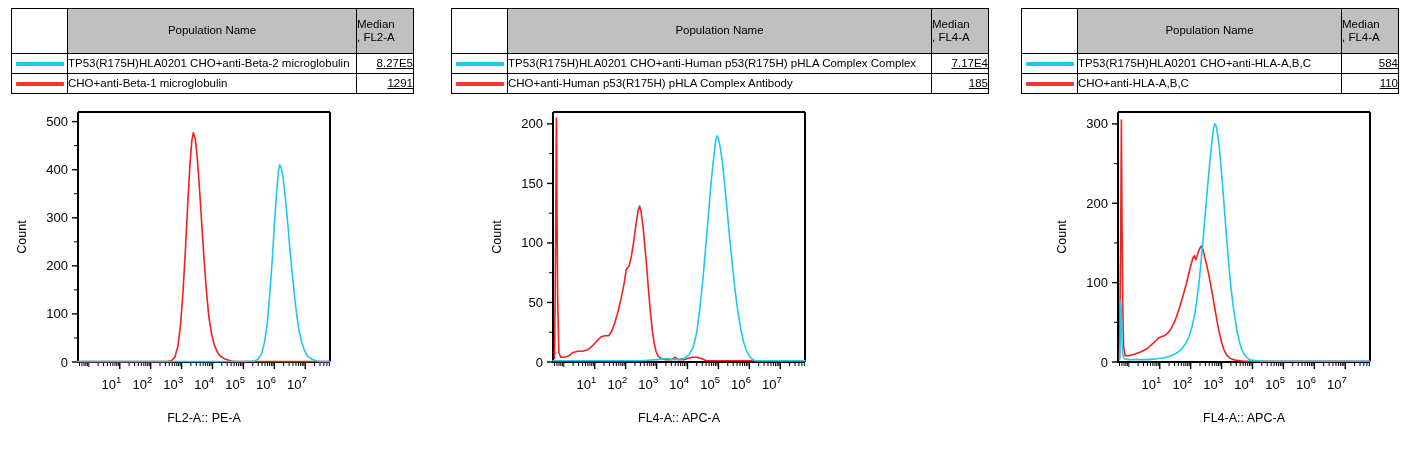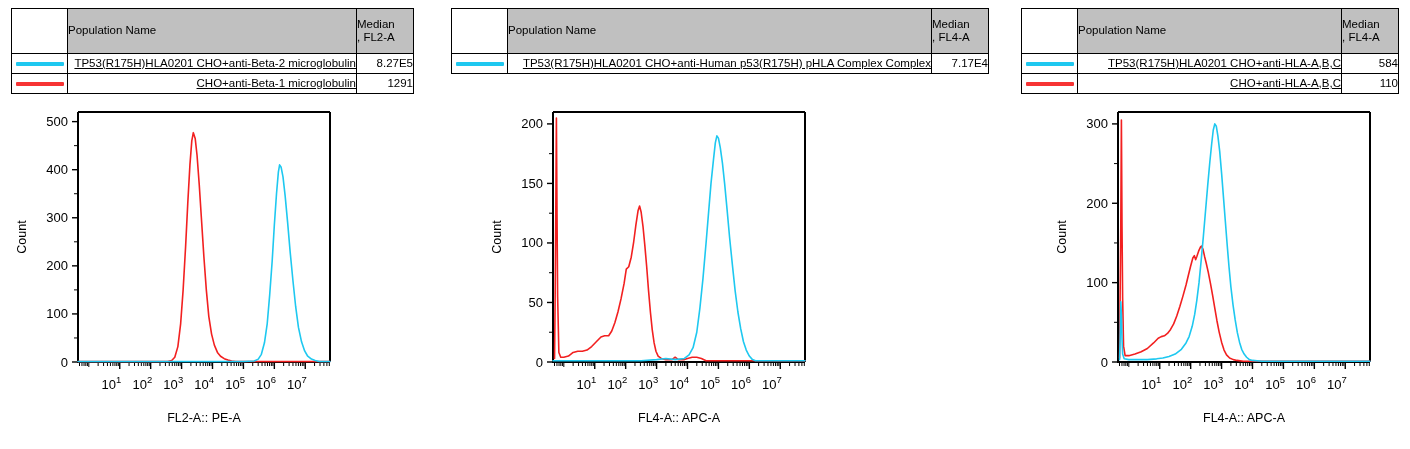--- a/index.html
+++ b/index.html
@@ -46,21 +46,21 @@
     padding: 0;
     font-weight: normal;
     font-size: 11.5px;
     line-height: 1.15;
     vertical-align: middle;
     background: #fff;
   }
   .hdr-blank { width: 55px; height: 44px; background: #fff; }
   .hdr-name {
     background: #c0c0c0 !important;
-    text-align: left;
+    text-align: center;
     height: 44px;
     padding: 2px 4px;
   }
   .hdr-median {
     background: #c0c0c0 !important;
     width: 56px;
     height: 44px;
     text-align: left;
     padding: 2px 3px;
   }
@@ -70,31 +70,31 @@
     display: block;
     width: 48px;
     height: 4px;
     margin: 0 auto;
     border-radius: 1px;
   }
   .swatch.cyan { background: #1ec8f0; }
   .swatch.red  { background: #f73434; }
   .name-cell {
     height: 19px;
-    text-align: right;
+    text-align: left;
     padding: 1px 2px 1px 4px;
     white-space: nowrap;
     overflow: hidden;
-    text-decoration: underline;
   }
   .median-cell {
     width: 56px;
     height: 19px;
     text-align: right;
     padding: 1px 5px 1px 2px;
+    text-decoration: underline;
   }
 
   
   .plot { position: absolute; }
   #panel-0 .plot { left: 0px;  top: 104px; }
   #panel-1 .plot { left: 30px; top: 104px; }
   #panel-2 .plot { left: 30px; top: 104px; }
 
   .plot svg { display: block; }
   .axis-line { stroke: #000; stroke-width: 2; fill: none; }
@@ -305,20 +305,27 @@
           <span class="ln">, FL4-A</span>
         </th>
       </tr>
       <tr>
         <td class="swatch-cell">
           <span class="swatch cyan"></span>
         </td>
         <td class="name-cell">TP53(R175H)HLA0201 CHO+anti-Human p53(R175H) pHLA Complex Complex</td>
         <td class="median-cell">7.17E4</td>
       </tr>
+      <tr>
+        <td class="swatch-cell">
+          <span class="swatch red"></span>
+        </td>
+        <td class="name-cell">CHO+anti-Human p53(R175H) pHLA Complex Antibody</td>
+        <td class="median-cell">185</td>
+      </tr>
     </tbody>
       </table>
     <div class="plot">
       <svg width="400" height="345">
           <path class="axis-line" d="M 78 8 L 78 258 L 330 258"></path>
           <path class="axis-line" d="M 330 8 L 330 258"></path>
           <path class="axis-line" d="M 78 8 L 330 8"></path>
           <line class="tick" x1="72" y1="258" x2="78" y2="258"></line>
           <text class="ticklabel" x="68" y="262.5" text-anchor="end">0</text>
           <line class="tick" x1="72" y1="198.47619047619048" x2="78" y2="198.47619047619048"></line>

